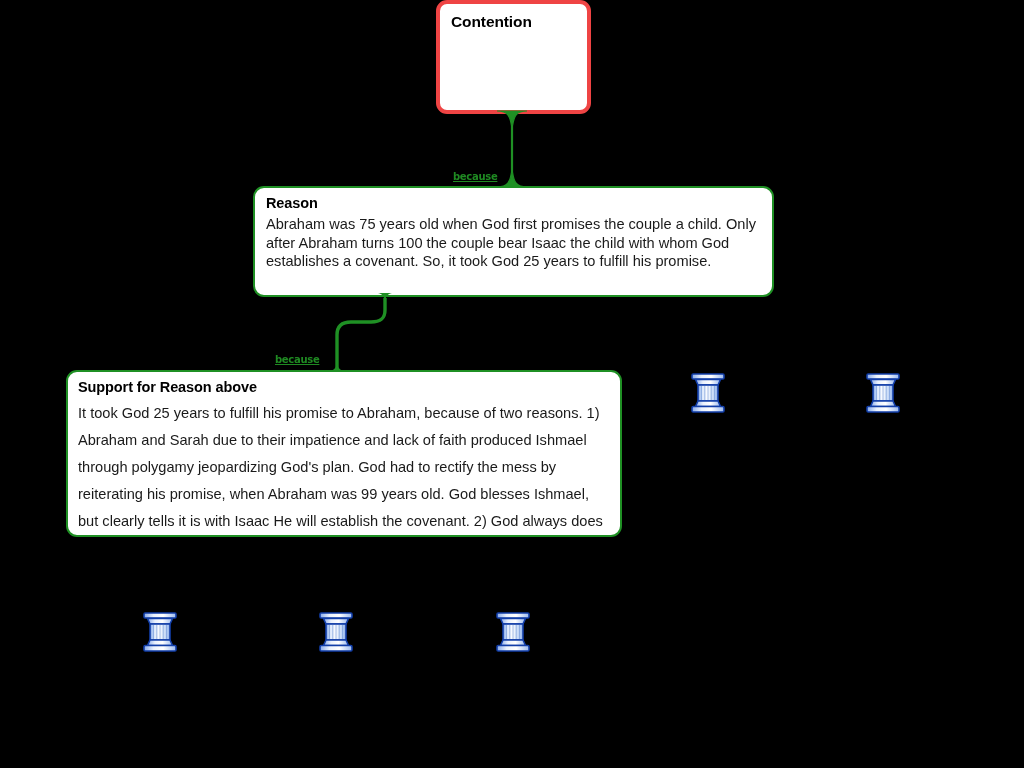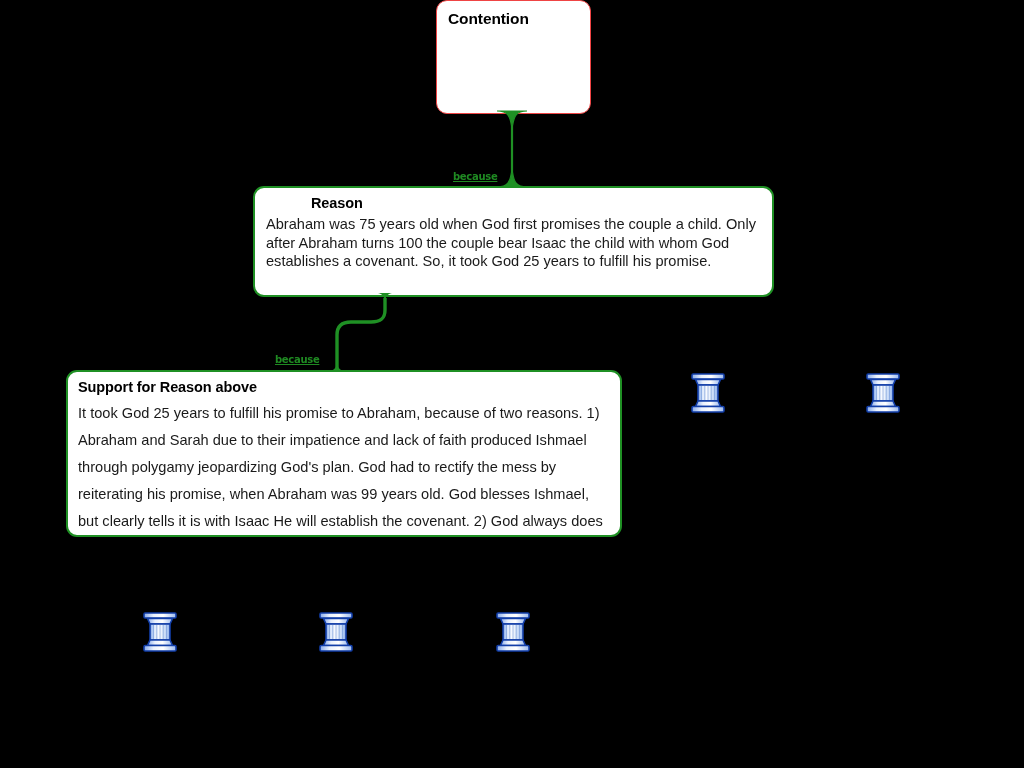--- a/index.html
+++ b/index.html
@@ -25,21 +25,21 @@
 
   
   .node {
     position: absolute;
     background: #ffffff;
     border-radius: 11px;
     box-sizing: border-box;
     overflow: hidden;
   }
   .node-plain {
-    border: 1px solid #ef4444;
+    border: 4px solid #ef4444;
   }
   .node-green {
     border: 2px solid #1f9024;
   }
   .node-title {
     font-weight: bold;
     color: #000000;
     letter-spacing: -0.1px;
   }
   .node-body {
@@ -65,21 +65,20 @@
   
   #node-reason {
     left: 253px; top: 186px;
     width: 521px; height: 111px;
     padding: 6px 10px 5px 11px;
   }
   #node-reason .node-title {
     font-size: 14.5px;
     line-height: 18px;
     margin-bottom: 3px;
-    margin-left: 45px;
   }
   #node-reason .node-body {
     font-size: 14.6px;
     line-height: 18.6px;
   }
 
   
   #node-support {
     left: 66px; top: 370px;
     width: 556px; height: 167px;

